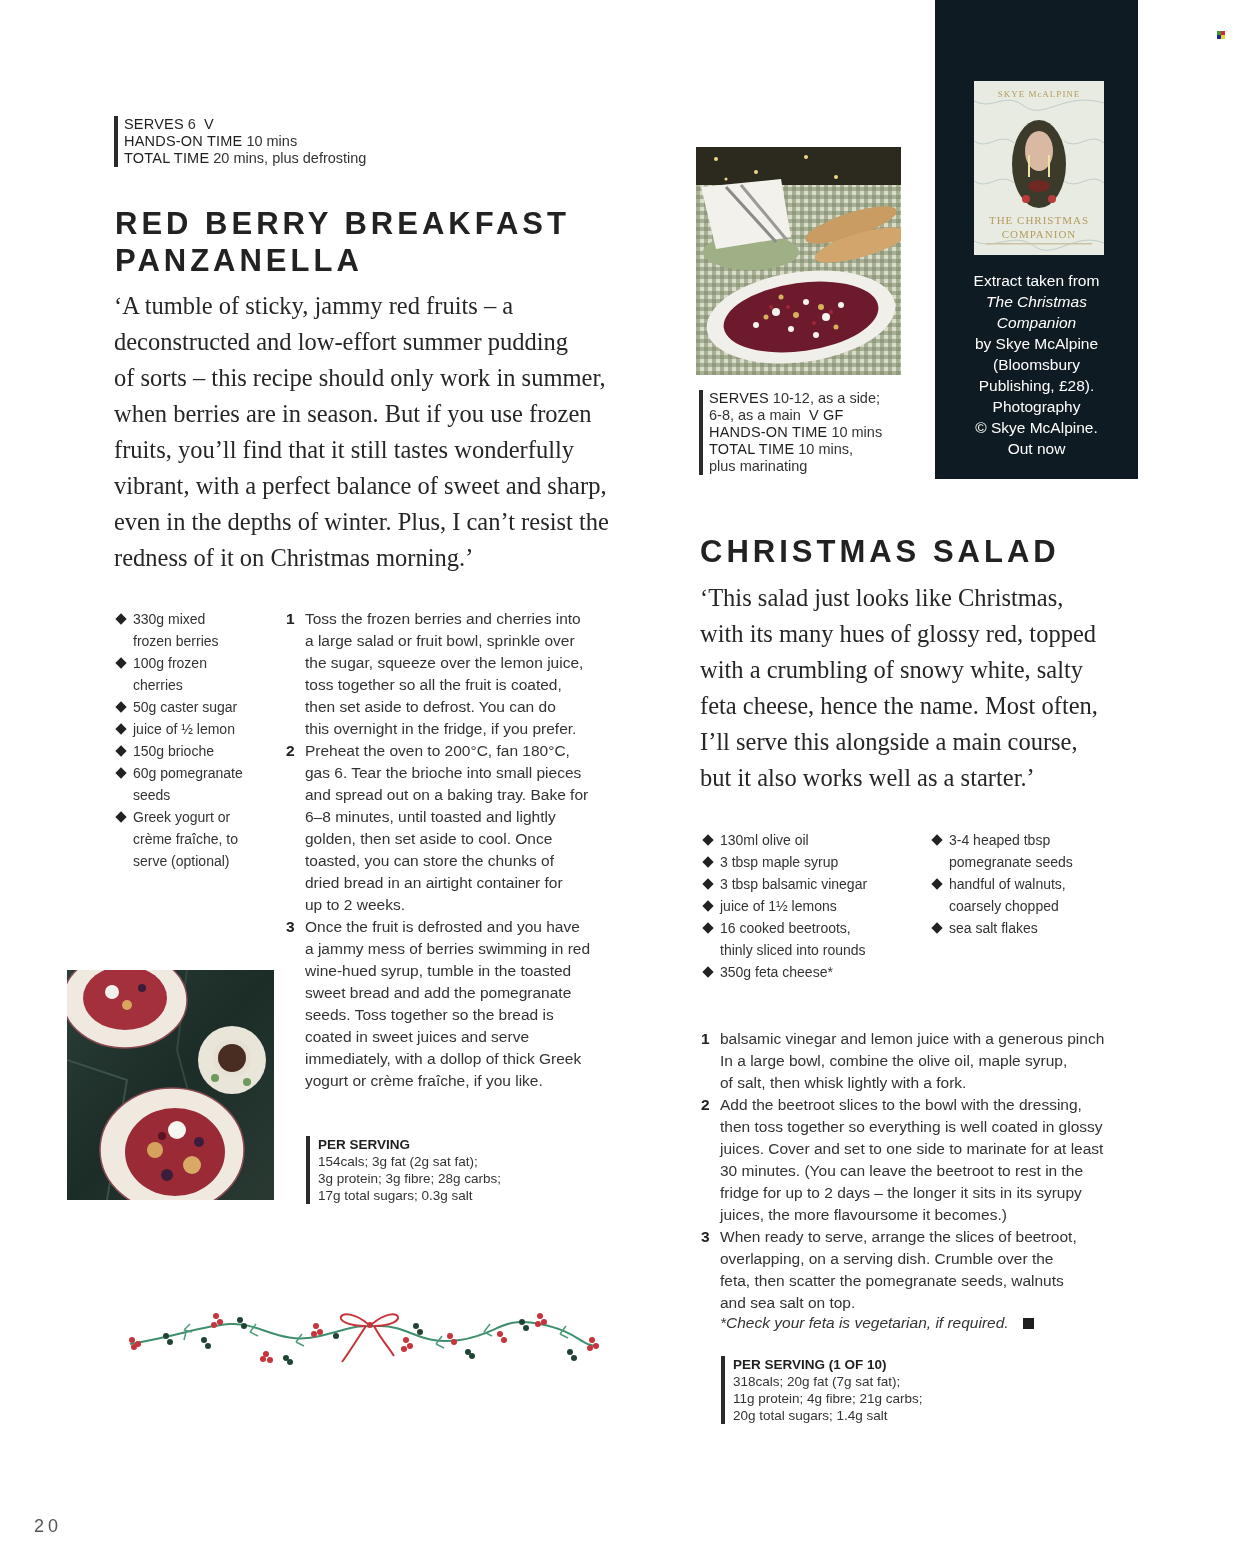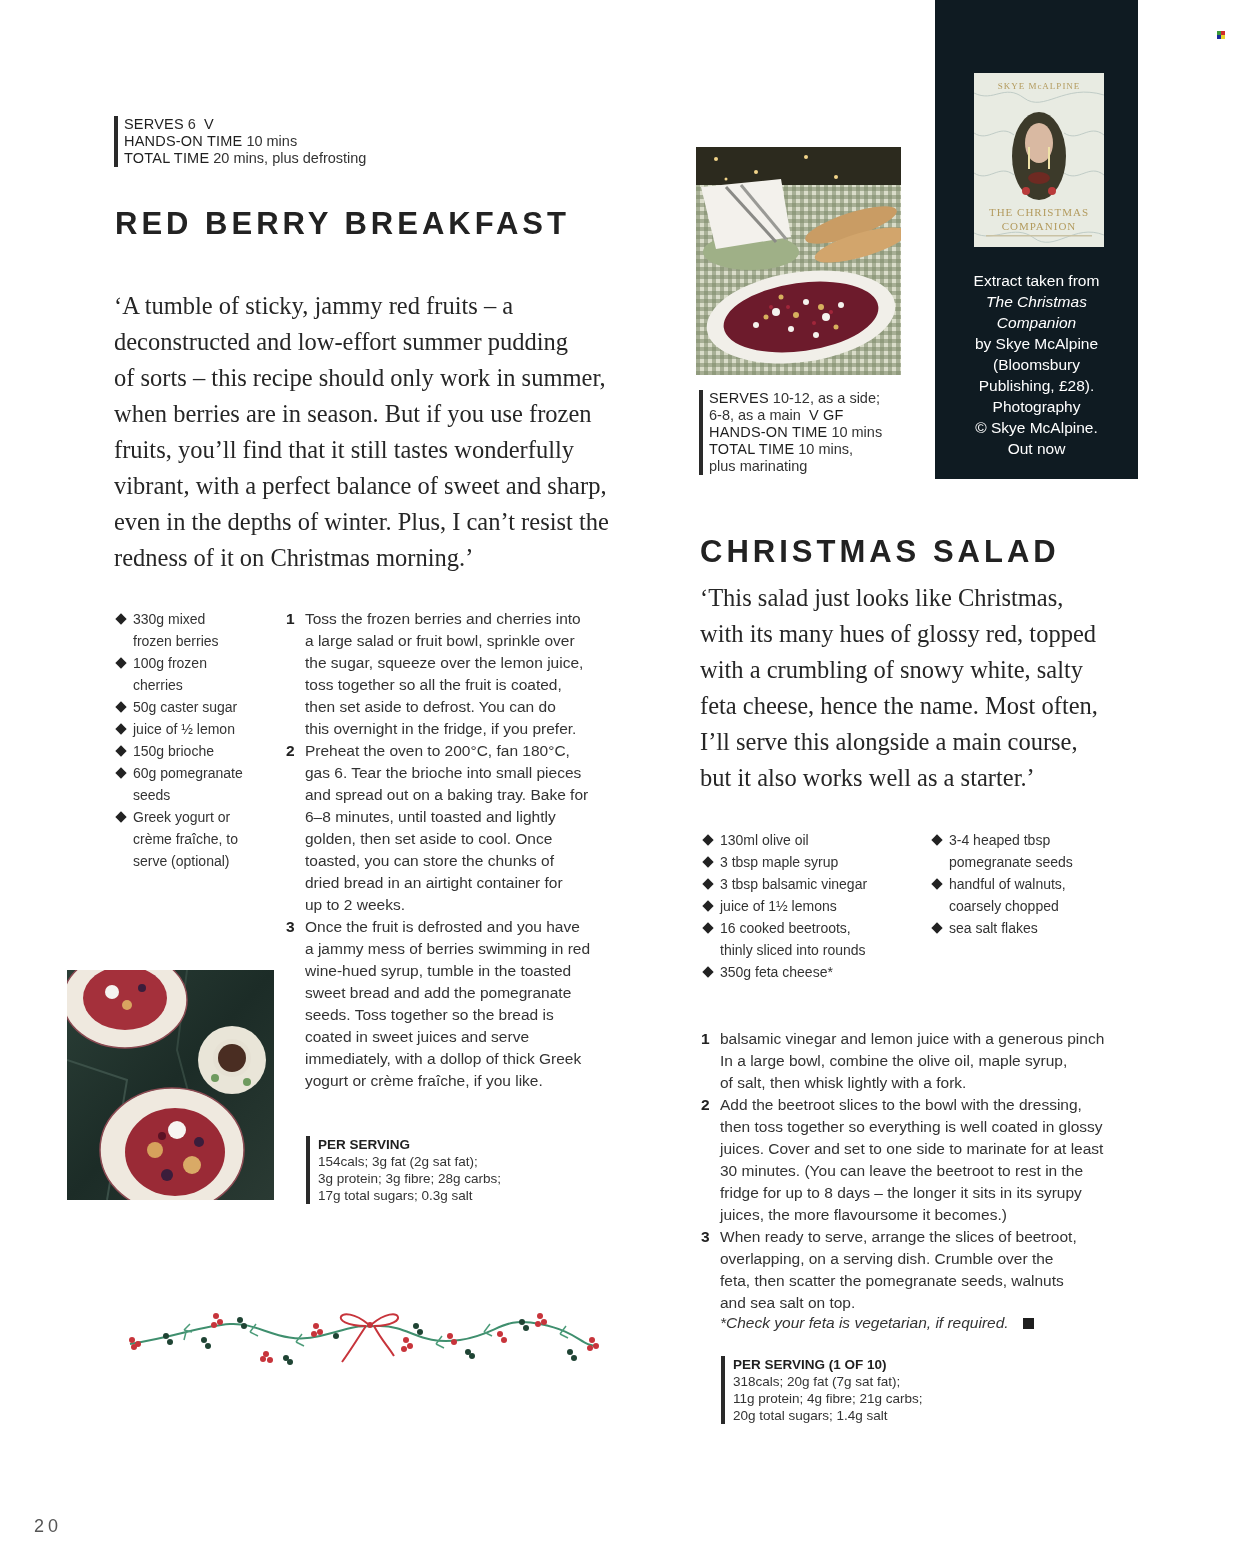--- a/index.html
+++ b/index.html
@@ -40,20 +40,21 @@
 <body>
 
 <div class="abs meta sans" style="left:114px; top:116px;">
   <span class="line"><b>SERVES</b> <span>6</span>&nbsp; <b>V</b></span>
   <span class="line"><b>HANDS-ON TIME</b> <span>10 mins</span></span>
   <span class="line"><b>TOTAL TIME</b> <span>20 mins, plus defrosting</span></span>
 </div>
 
 <div class="abs title sans" style="left:115px; top:205px;">
   <div>RED BERRY BREAKFAST</div>
+  <div>PANZANELLA</div>
 </div>
 
 <div class="abs quote serif" style="left:114px; top:288px; width:540px;">
   <div>‘A tumble of sticky, jammy red fruits – a</div>
   <div>deconstructed and low-effort summer pudding</div>
   <div>of sorts – this recipe should only work in summer,</div>
   <div>when berries are in season. But if you use frozen</div>
   <div>fruits, you’ll find that it still tastes wonderfully</div>
   <div>vibrant, with a perfect balance of sweet and sharp,</div>
   <div>even in the depths of winter. Plus, I can’t resist the</div>
@@ -368,21 +369,21 @@
     <div>balsamic vinegar and lemon juice with a generous pinch</div>
     <div>In a large bowl, combine the olive oil, maple syrup,</div>
     <div>of salt, then whisk lightly with a fork.</div>
   </li>
   <li>
     <span class="num">2</span>
     <div>Add the beetroot slices to the bowl with the dressing,</div>
     <div>then toss together so everything is well coated in glossy</div>
     <div>juices. Cover and set to one side to marinate for at least</div>
     <div>30 minutes. (You can leave the beetroot to rest in the</div>
-    <div>fridge for up to 8 days – the longer it sits in its syrupy</div>
+    <div>fridge for up to 2 days – the longer it sits in its syrupy</div>
     <div>juices, the more flavoursome it becomes.)</div>
   </li>
   <li>
     <span class="num">3</span>
     <div>When ready to serve, arrange the slices of beetroot,</div>
     <div>overlapping, on a serving dish. Crumble over the</div>
     <div>feta, then scatter the pomegranate seeds, walnuts</div>
     <div>and sea salt on top.</div>
   </li>
 </ol>
@@ -393,21 +394,21 @@
 </div>
 
 <div class="abs nutri sans" style="left:721px; top:1356px;">
   <div class="head">PER SERVING (1 OF 10)</div>
   <div>318cals; 20g fat (7g sat fat);</div>
   <div>11g protein; 4g fibre; 21g carbs;</div>
   <div>20g total sugars; 1.4g salt</div>
 </div>
 
 <div class="abs panel" style="left:935px; top:0; width:203px; height:479px;">
-  <div class="abs" style="left:39px; top:73px; width:130px; height:174px; background:#e8ebe2; overflow:hidden;">
+  <div class="abs" style="left:39px; top:81px; width:130px; height:174px; background:#e8ebe2; overflow:hidden;">
     <svg width="130" height="174" viewBox="0 0 130 174" style="position:absolute; left:0; top:0;">
       <g stroke="#9fb2b0" stroke-width="0.8" fill="none" opacity="0.7">
         <path d="M0 20 C 20 30, 30 10, 50 25 S 90 10, 130 22"></path>
         <path d="M0 60 C 15 70, 25 50, 40 62"></path>
         <path d="M90 60 C 105 70, 115 50, 130 62"></path>
         <path d="M0 100 C 15 110, 25 90, 40 102"></path>
         <path d="M90 100 C 105 110, 115 90, 130 102"></path>
         <path d="M0 160 C 20 170, 40 150, 60 165 S 100 150, 130 162"></path>
       </g>
       <ellipse cx="65" cy="83" rx="27" ry="44" fill="#3c3a2a"></ellipse>

